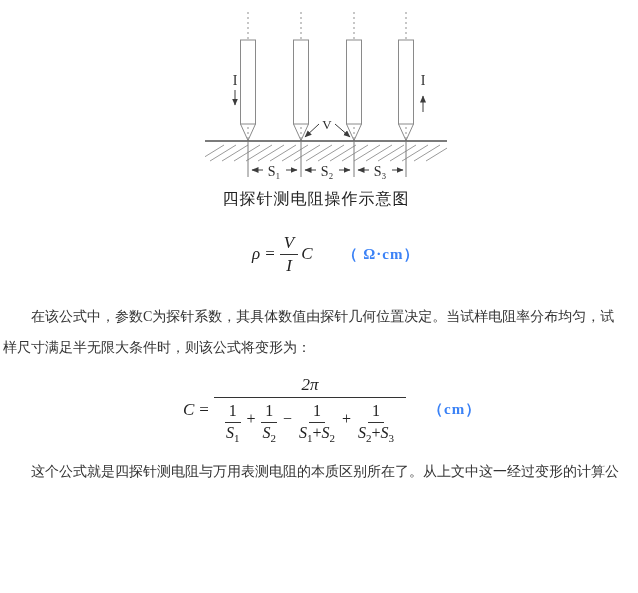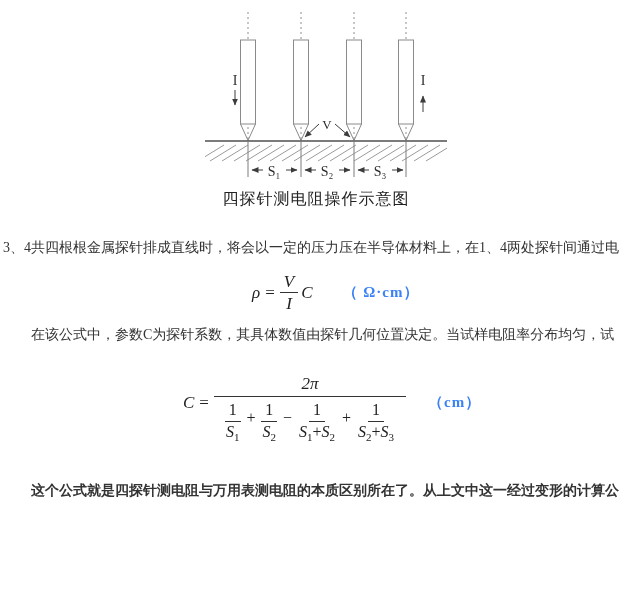--- a/index.html
+++ b/index.html
@@ -21,35 +21,35 @@
   .ilabel{font-size:14px;fill:#2c2c2c;}
   .vlabel{font-size:13px;fill:#2c2c2c;}
   .slabel{font-size:14px;fill:#2c2c2c;}
   .cap{font-size:16px;fill:#222;letter-spacing:1px;}
 
   
   .para{margin-left:3px;}
   .para-line{white-space:nowrap;font-size:14px;line-height:30.5px;color:#333;}
   .para-line.indent{padding-left:28px;}
   #p1{margin-top:20px;}
-  #p2{margin-top:6px;}
-  #p3{margin-top:32px;font-weight:bold;}
+  #p2{margin-top:27px;}
+  #p3{margin-top:12px;}
 
   
   .formula-row{display:flex;align-items:center;font-size:17px;color:#222;}
   #formula1{margin:8px 0 0 252px;}
   #formula2{margin:12px 0 0 183px;}
   .mvar{font-style:italic;}
   .mop{padding:0 5px;}
   .frac{display:inline-flex;flex-direction:column;align-items:center;}
   .fnum{display:block;text-align:center;padding:0 4px 1px 4px;border-bottom:1px solid #333;line-height:1.15;}
   .fden{display:block;text-align:center;padding:1px 4px 0 4px;line-height:1.15;}
   .coef{margin-left:3px;}
   .munit{font-weight:bold;font-size:15px;margin-left:30px;letter-spacing:1px;color:#3b82f6;}
-  .bigfrac{display:inline-flex;flex-direction:column;align-items:center;margin-top:12px;}
+  .bigfrac{display:inline-flex;flex-direction:column;align-items:center;}
   .bignum{font-style:italic;line-height:1.2;padding-bottom:2px;}
   .bigden{border-top:1.2px solid #333;padding:4px 8px 0 8px;display:flex;align-items:flex-start;font-size:16px;}
   .bigden .mop{padding:8px 3px 0 3px;}
   .bigden i{font-style:italic;}
   .bigden sub{font-size:11px;}
   #formula2 .munit{margin-left:22px;}
 </style>
 </head>
 <body>
 
@@ -147,36 +147,36 @@
         <line class="dimline" x1="369" y1="170" x2="358" y2="170" marker-end="url(#arr)"></line>
         <line class="dimline" x1="392" y1="170" x2="403" y2="170" marker-end="url(#arr)"></line>
         <text class="slabel" x="380" y="176" text-anchor="middle">S₃</text>
       </g>
 
       <text class="cap" x="316" y="204" text-anchor="middle">四探针测电阻操作示意图</text>
     </svg>
   </div>
 
   <div class="para" id="p1">
-    <div class="para-line">3、4共四根根金属探针排成直线时，将会以一定的压力压在半导体材料上，在1、4两处探针间通过电</div>
   </div>
 
   <div class="formula-row" id="formula1">
     <span class="mvar">ρ</span>
     <span class="mop">=</span>
     <span class="frac">
       <span class="fnum mvar">V</span>
       <span class="fden mvar">I</span>
     </span>
     <span class="mvar coef">C</span>
     <span class="munit">（ Ω·cm）</span>
   </div>
 
   <div class="para" id="p2">
     <div class="para-line indent">在该公式中，参数C为探针系数，其具体数值由探针几何位置决定。当试样电阻率分布均匀，试</div>
+    <div class="para-line">样尺寸满足半无限大条件时，则该公式将变形为：</div>
   </div>
 
   <div class="formula-row" id="formula2">
     <span class="mvar">C</span>
     <span class="mop">=</span>
     <span class="bigfrac">
       <span class="bignum">2π</span>
       <span class="bigden">
         <span class="frac">
           <span class="fnum">1</span>

